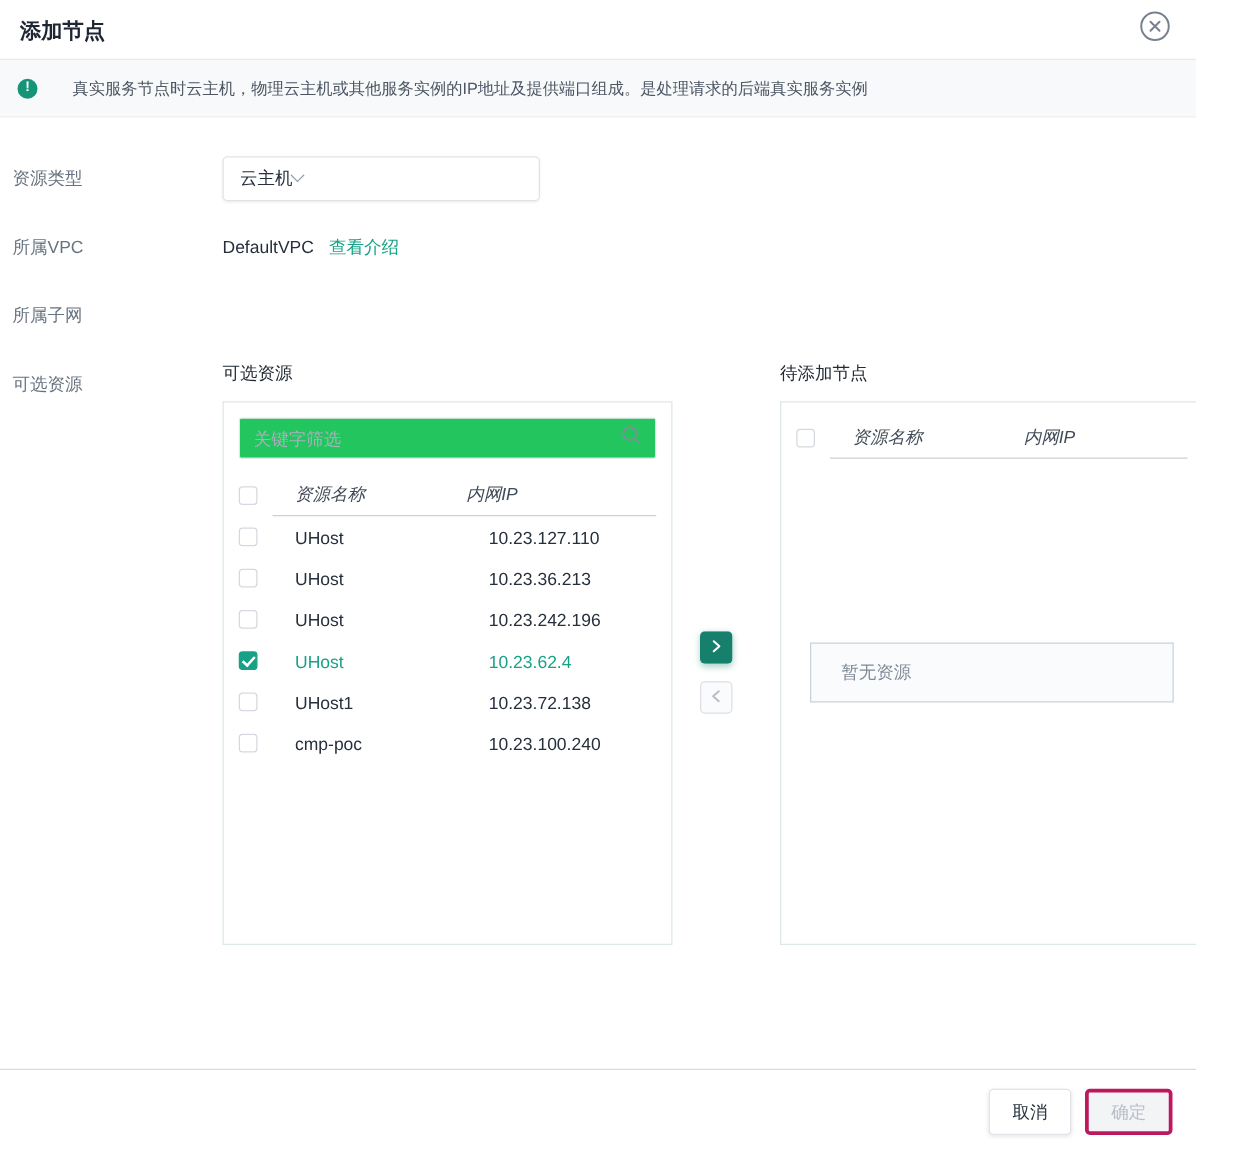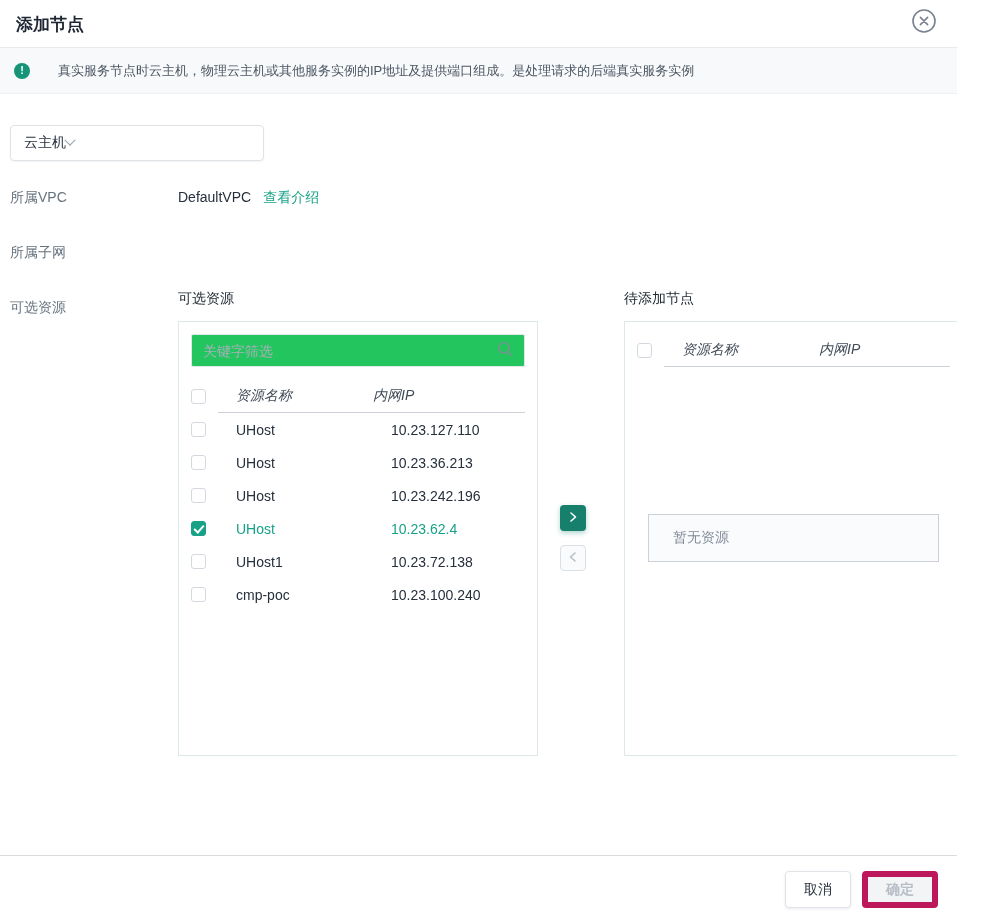--- a/index.html
+++ b/index.html
@@ -79,21 +79,21 @@
 
   .empty-box { margin:147px 23px 0 23px; height:48px; border:1px solid #ccd1d9; background:#fafbfd;
     display:flex; align-items:center; padding-left:24px; font-size:14px; color:#818b98; }
 
   
   .footer { position:absolute; left:0; right:0; bottom:0; height:68px; border-top:1px solid #d9dcdf;
     display:flex; align-items:center; justify-content:flex-end; gap:11px; padding:0 19px; background:#fff; }
   .btn { height:37px; min-width:64px; padding:0 18px; border-radius:4px; font-size:14px;
     font-family:inherit; cursor:pointer; }
   .btn-cancel { background:#fff; border:1px solid #e0e4e8; box-shadow:0 1px 3px rgba(40,50,70,.10); color:#262f3c; }
-  .btn-confirm { background:#f3f4f6; border:6px solid #be185d; color:#b8bec7; cursor:default;font-weight:bold; }
+  .btn-confirm { background:#f3f4f6; border:3px solid #be185d; color:#b8bec7; cursor:default; }
 </style>
 </head>
 <body>
 
 <div class="dialog">
 
   <div class="dlg-header">
     <div class="dlg-title">添加节点</div>
     <button class="close-btn">
       <span>
@@ -106,20 +106,21 @@
   </div>
 
   <div class="banner">
     <span class="info-icon">!</span>
     <span class="banner-text">真实服务节点时云主机，物理云主机或其他服务实例的IP地址及提供端口组成。是处理请求的后端真实服务实例</span>
   </div>
 
   <div class="form">
 
     <div class="form-row">
+      <div class="form-label">资源类型</div>
       <div class="select-box">
         <span>云主机</span>
         <span class="chev"></span>
       </div>
     </div>
 
     <div class="form-row">
       <div class="form-label">所属VPC</div>
       <div class="static-val">
         <span>DefaultVPC</span>

